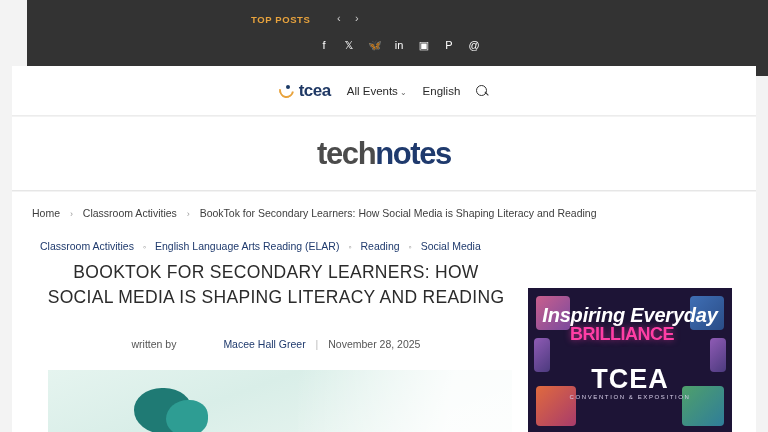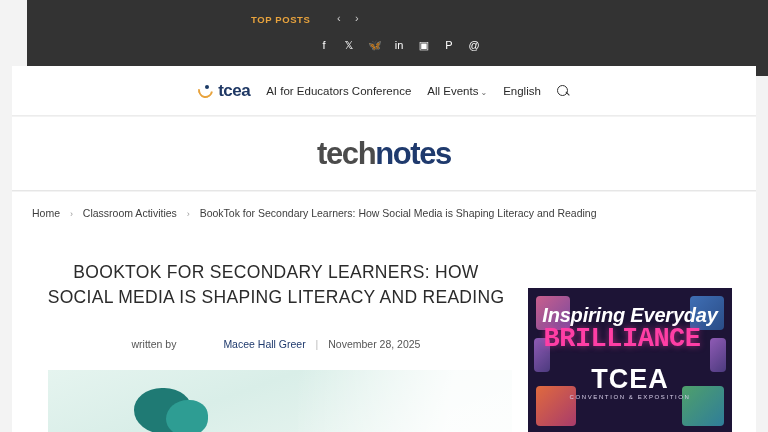--- a/index.html
+++ b/index.html
@@ -267,25 +267,24 @@
     font-style: italic;
     font-weight: bold;
     letter-spacing: -.2px;
   }
   .ad-line2 {
     position: absolute;
     left: 0; top: 36px;
     width: 188px;
     text-align: center;
     color: #ff3ea5;
-    font-size: 27px;
+    font-size: 18px;
     font-weight: bold;
     letter-spacing: -.5px;
     text-shadow: 0 0 6px rgba(255,62,165,.55);
-    font-family: Liberation Mono, monospace;
   }
   .ad-brand {
     position: absolute;
     left: 0; top: 76px;
     width: 204px;
     text-align: center;
     color: #ffffff;
     font-size: 27px;
     font-weight: bold;
     letter-spacing: 1px;
@@ -351,21 +350,20 @@
 
 <div class="nav">
   <div class="nav-inner">
     <div class="logo">
       <span class="logo-mark">
         <span class="swoosh"></span>
           <span class="dot"></span>
       </span>
       <span class="logo-text">tcea</span>
     </div>
-    <span class="nav-item">AI for Educators Conference</span>
     <span class="nav-item">
       <span>All Events</span><span class="caret">⌄</span>
     </span>
     <span class="nav-item">English</span>
     <span class="search-icon"></span>
   </div>
 </div>
 
 <div class="masthead">
   <div class="masthead-title">
@@ -376,20 +374,29 @@
 <div class="article">
 
   <div class="breadcrumb">
     <span>Home</span>
     <span class="sep">›</span>
     <span>Classroom Activities</span>
     <span class="sep">›</span>
     <span>BookTok for Secondary Learners: How Social Media is Shaping Literacy and Reading</span>
   </div>
 
+  <div class="cats">
+    <span>Classroom Activities</span>
+    <span class="dot">◦</span>
+    <span>English Language Arts Reading (ELAR)</span>
+    <span class="dot">◦</span>
+    <span>Reading</span>
+    <span class="dot">◦</span>
+    <span>Social Media</span>
+  </div>
 
   <h1 class="headline">BookTok for Secondary Learners: How Social Media is Shaping Literacy and Reading</h1>
 
   <div class="byline">
     <span>written by</span>
     <span class="author">Macee Hall Greer</span>
     <span class="bar">|</span>
     <span>November 28, 2025</span>
   </div>
 

